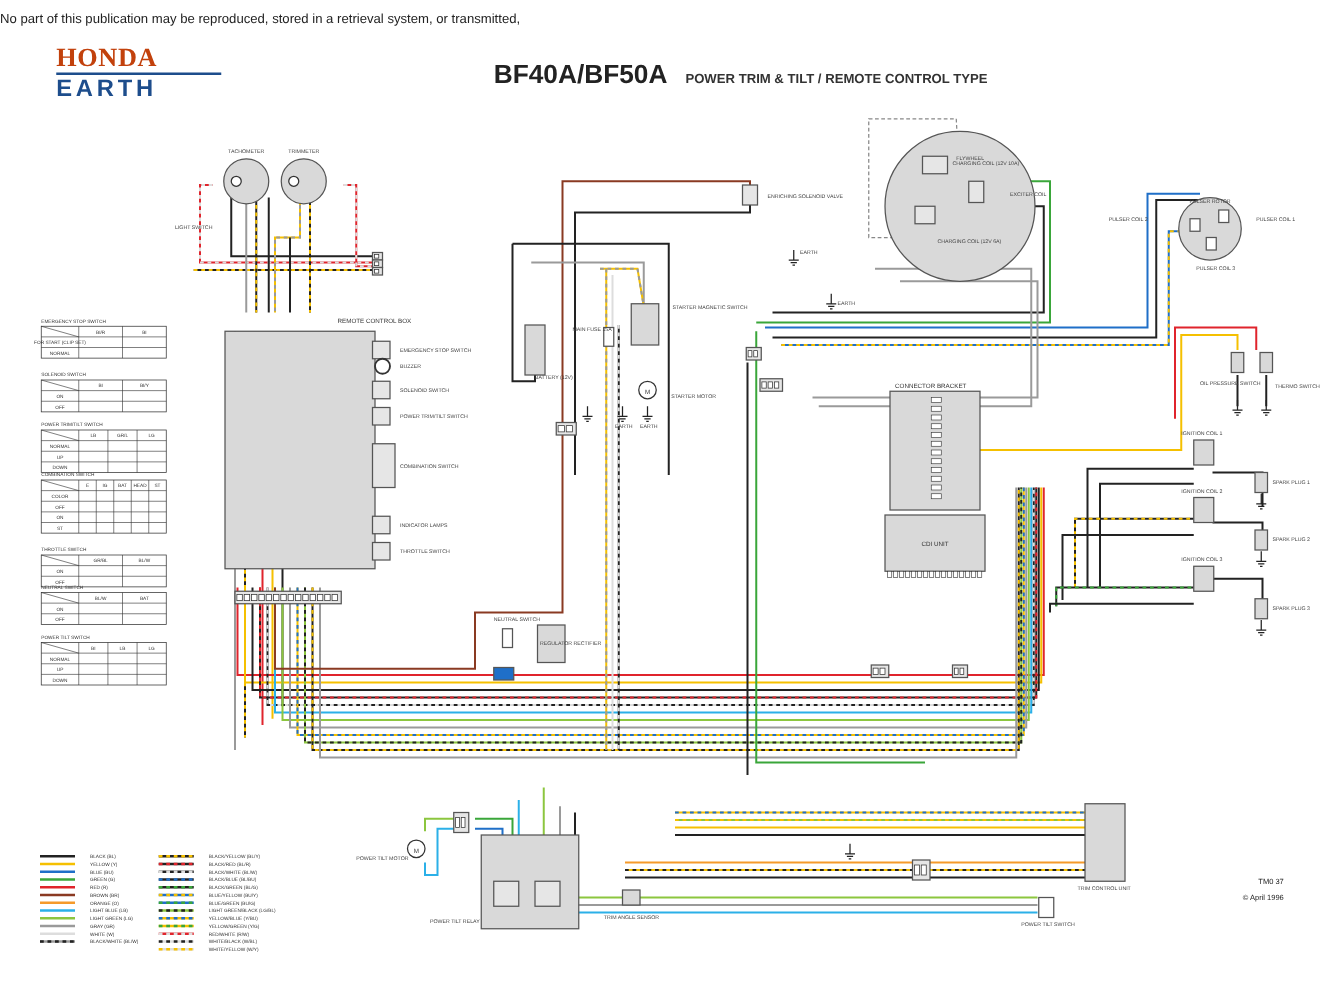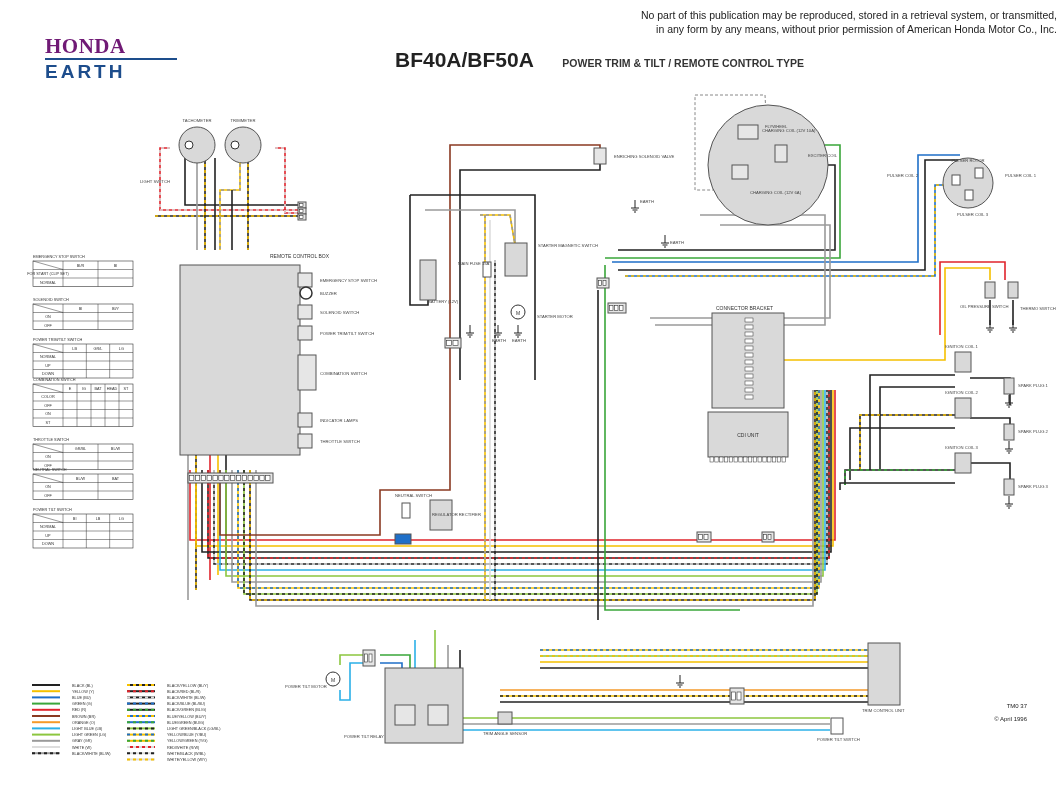--- a/index.html
+++ b/index.html
@@ -1,36 +1,35 @@
 <!DOCTYPE html>
 <html><head>
 <meta charset="utf-8">
 <style>
   html, body { margin: 0; padding: 0; background: #ffffff; }
   body { width: 1057px; height: 788px; position: relative; overflow: hidden; font-family: "Liberation Sans", sans-serif; }
-  .notice { position: absolute; left: 0; width: 1057px; top: 8px; text-align: right; font-size: 10.5px; line-height: 14px; color: #222; font-family: "Liberation Sans", sans-serif; }
+  .notice { position: absolute; left: 0; width: 1057px; top: 8px; text-align: left; font-size: 10.5px; line-height: 14px; color: #222; font-family: "Liberation Sans", sans-serif; }
   .logo { position: absolute; left: 45px; top: 36px; width: 140px; }
-  .logo .honda { color: #701a75; font-family: "Liberation Serif", serif; font-weight: bold; font-size: 21px; letter-spacing: 0.5px; line-height: 20px; }
+  .logo .honda { color: #c2410c; font-family: "Liberation Serif", serif; font-weight: bold; font-size: 21px; letter-spacing: 0.5px; line-height: 20px; }
   .logo .rule { height: 2px; background: #1d4d8c; width: 132px; margin: 2px 0 2px 0; }
   .logo .marine { color: #1d4d8c; font-family: "Liberation Sans", sans-serif; font-weight: bold; font-size: 19px; letter-spacing: 3px; line-height: 19px; }
   .title { position: absolute; left: 395px; top: 48px; font-family: "Liberation Sans", sans-serif; }
   .title .model { font-weight: bold; font-size: 21px; color: #222; }
-  .title .sub { font-weight: bold; font-size: 10.5px; color: #333; margin-left: 24px; }
+  .title .sub { font-weight: bold; font-size: 10.5px; color: #333; margin-left: 10px; }
   svg#diagram { position: absolute; left: 0; top: 0; }
   .lbl { font-family: "Liberation Sans", sans-serif; font-size: 4.2px; fill: #444; }
   .lbl-md { font-family: "Liberation Sans", sans-serif; font-size: 5px; fill: #333; }
   .tbl-title { font-family: "Liberation Sans", sans-serif; font-size: 3.8px; fill: #333; }
   .footer { position: absolute; right: 30px; top: 700px; text-align: right; font-family: "Liberation Sans", sans-serif; font-size: 6px; color: #222; line-height: 13px; }
 </style>
 </head>
 <body>
 
 <div class="notice">
   <div>No part of this publication may be reproduced, stored in a retrieval system, or transmitted,</div>
-  <div>in any form by any means, without prior permission of American Honda Motor Co., Inc.</div>
 </div>
 
 <div class="logo">
   <div class="honda">HONDA</div>
   <div class="rule"></div>
   <div class="marine">EARTH</div>
 </div>
 
 <div class="title">
   <span class="model">BF40A/BF50A</span>

